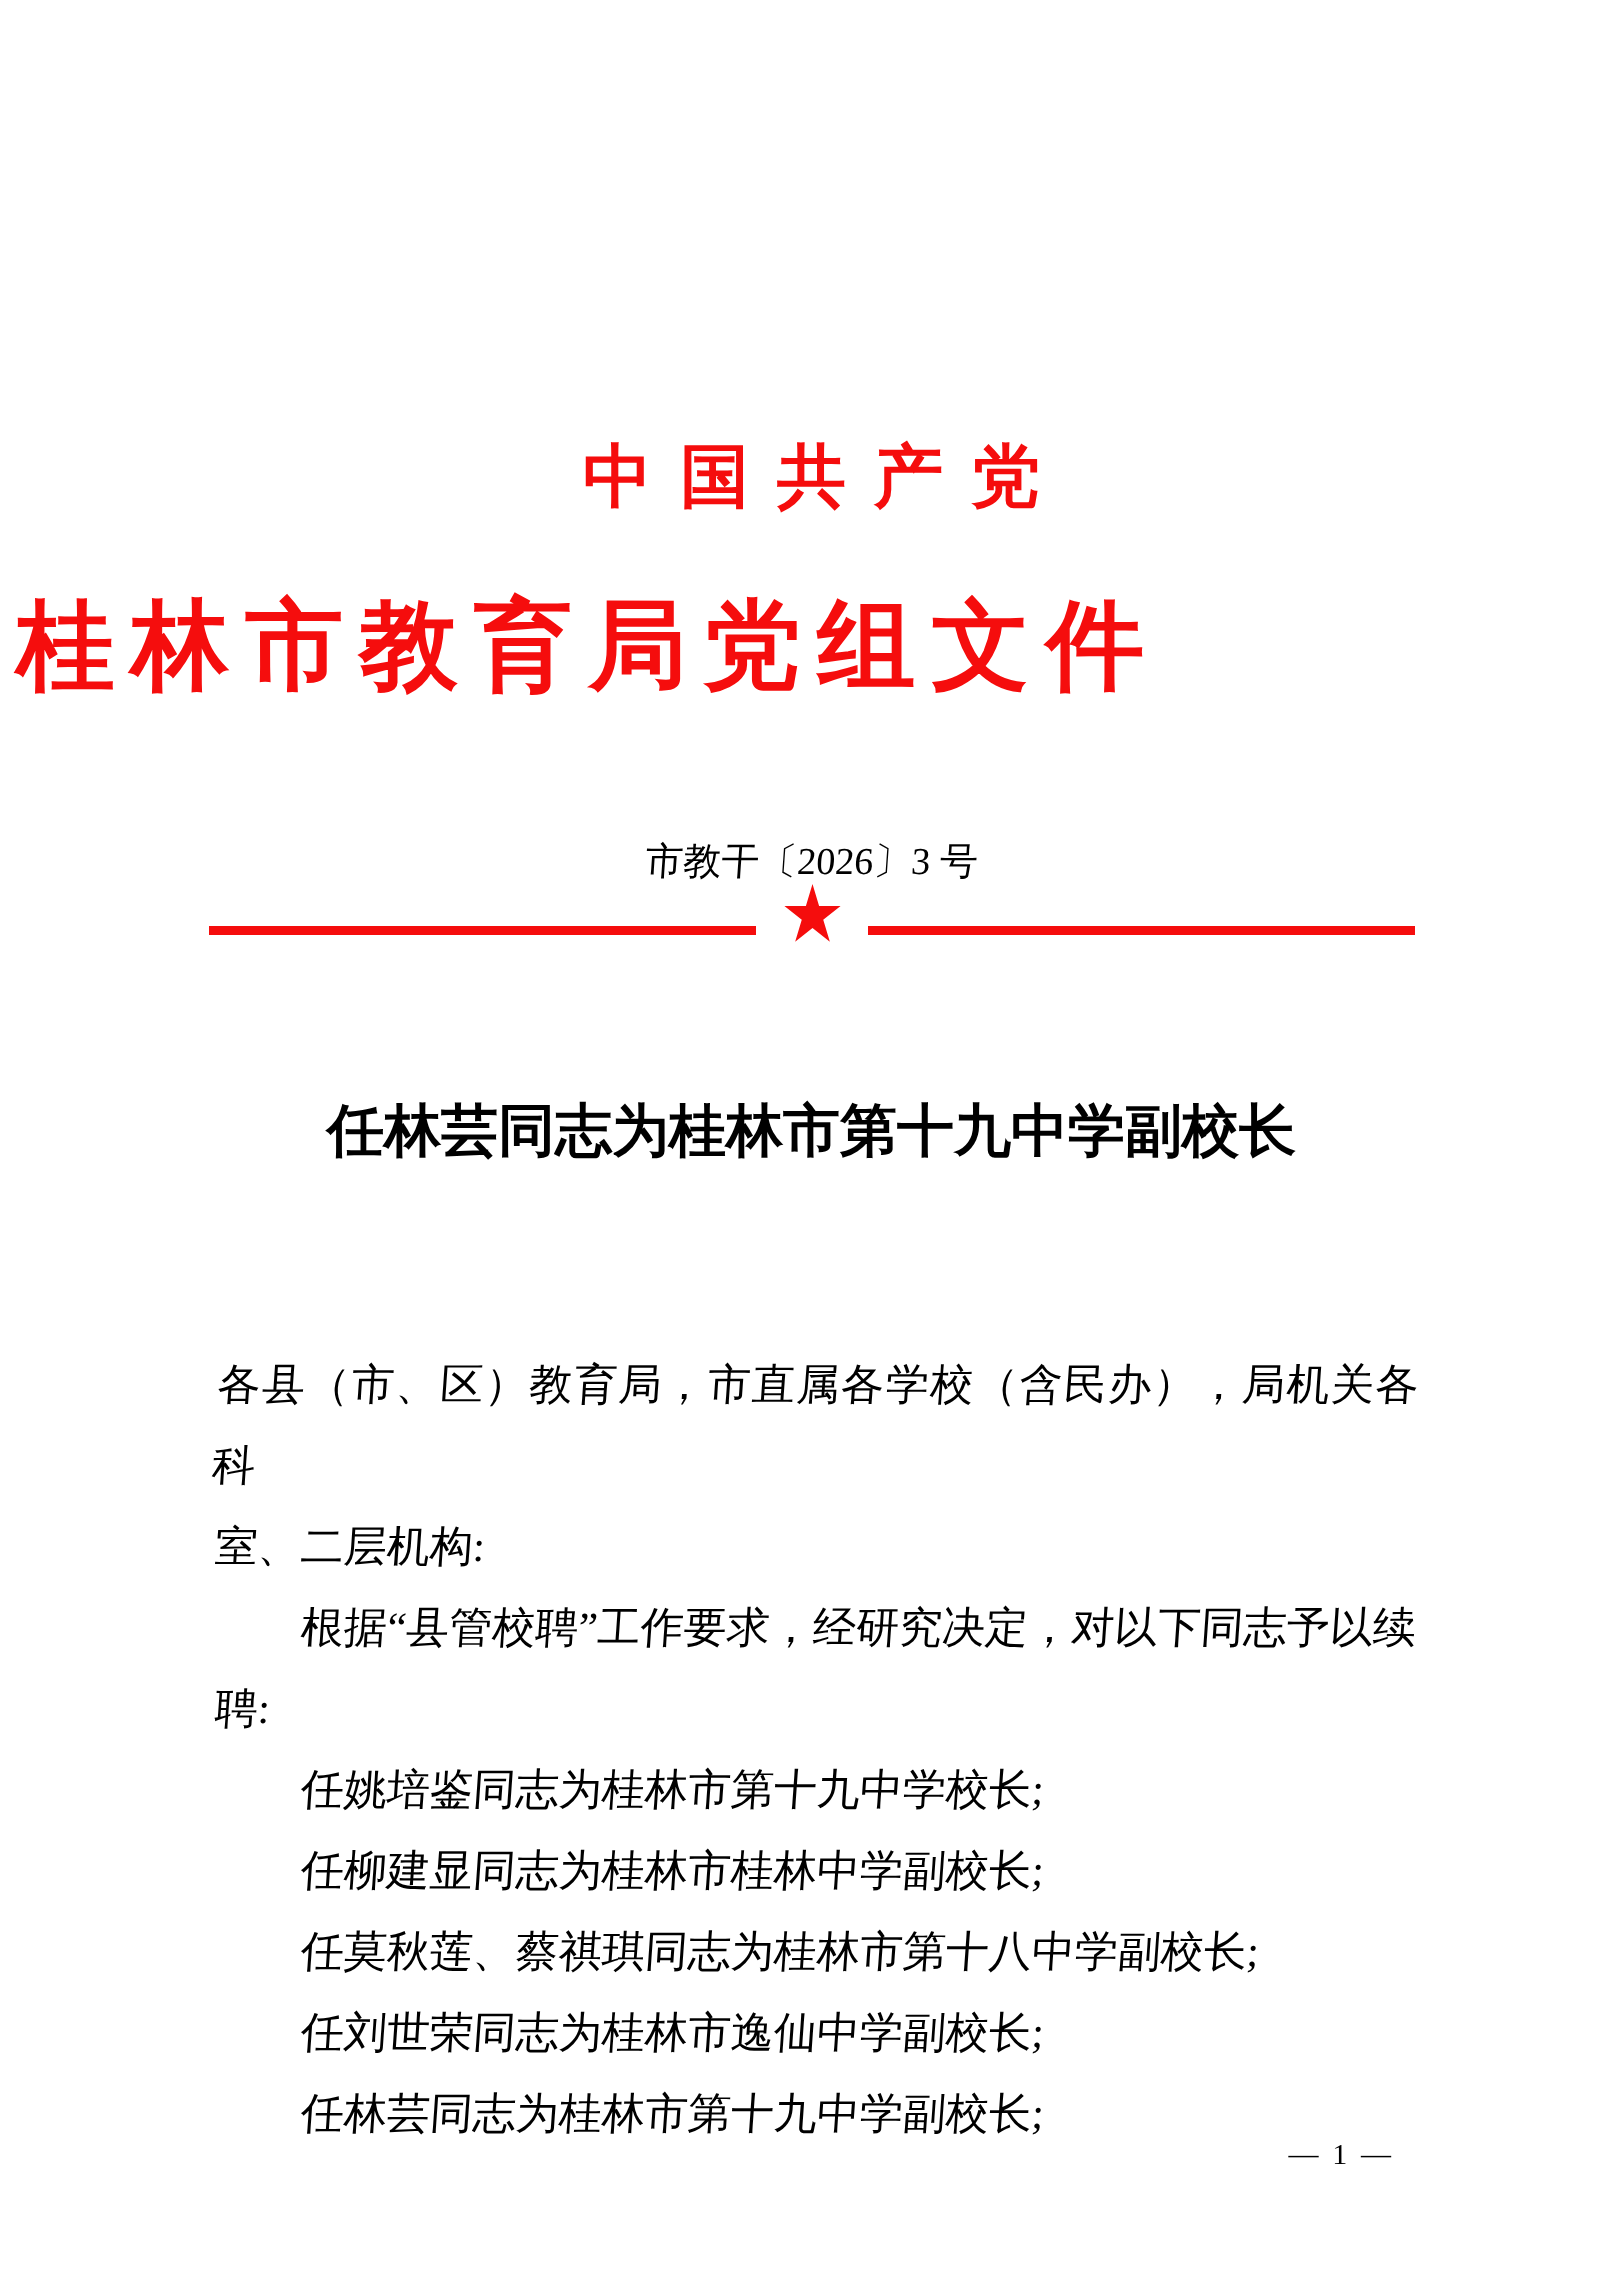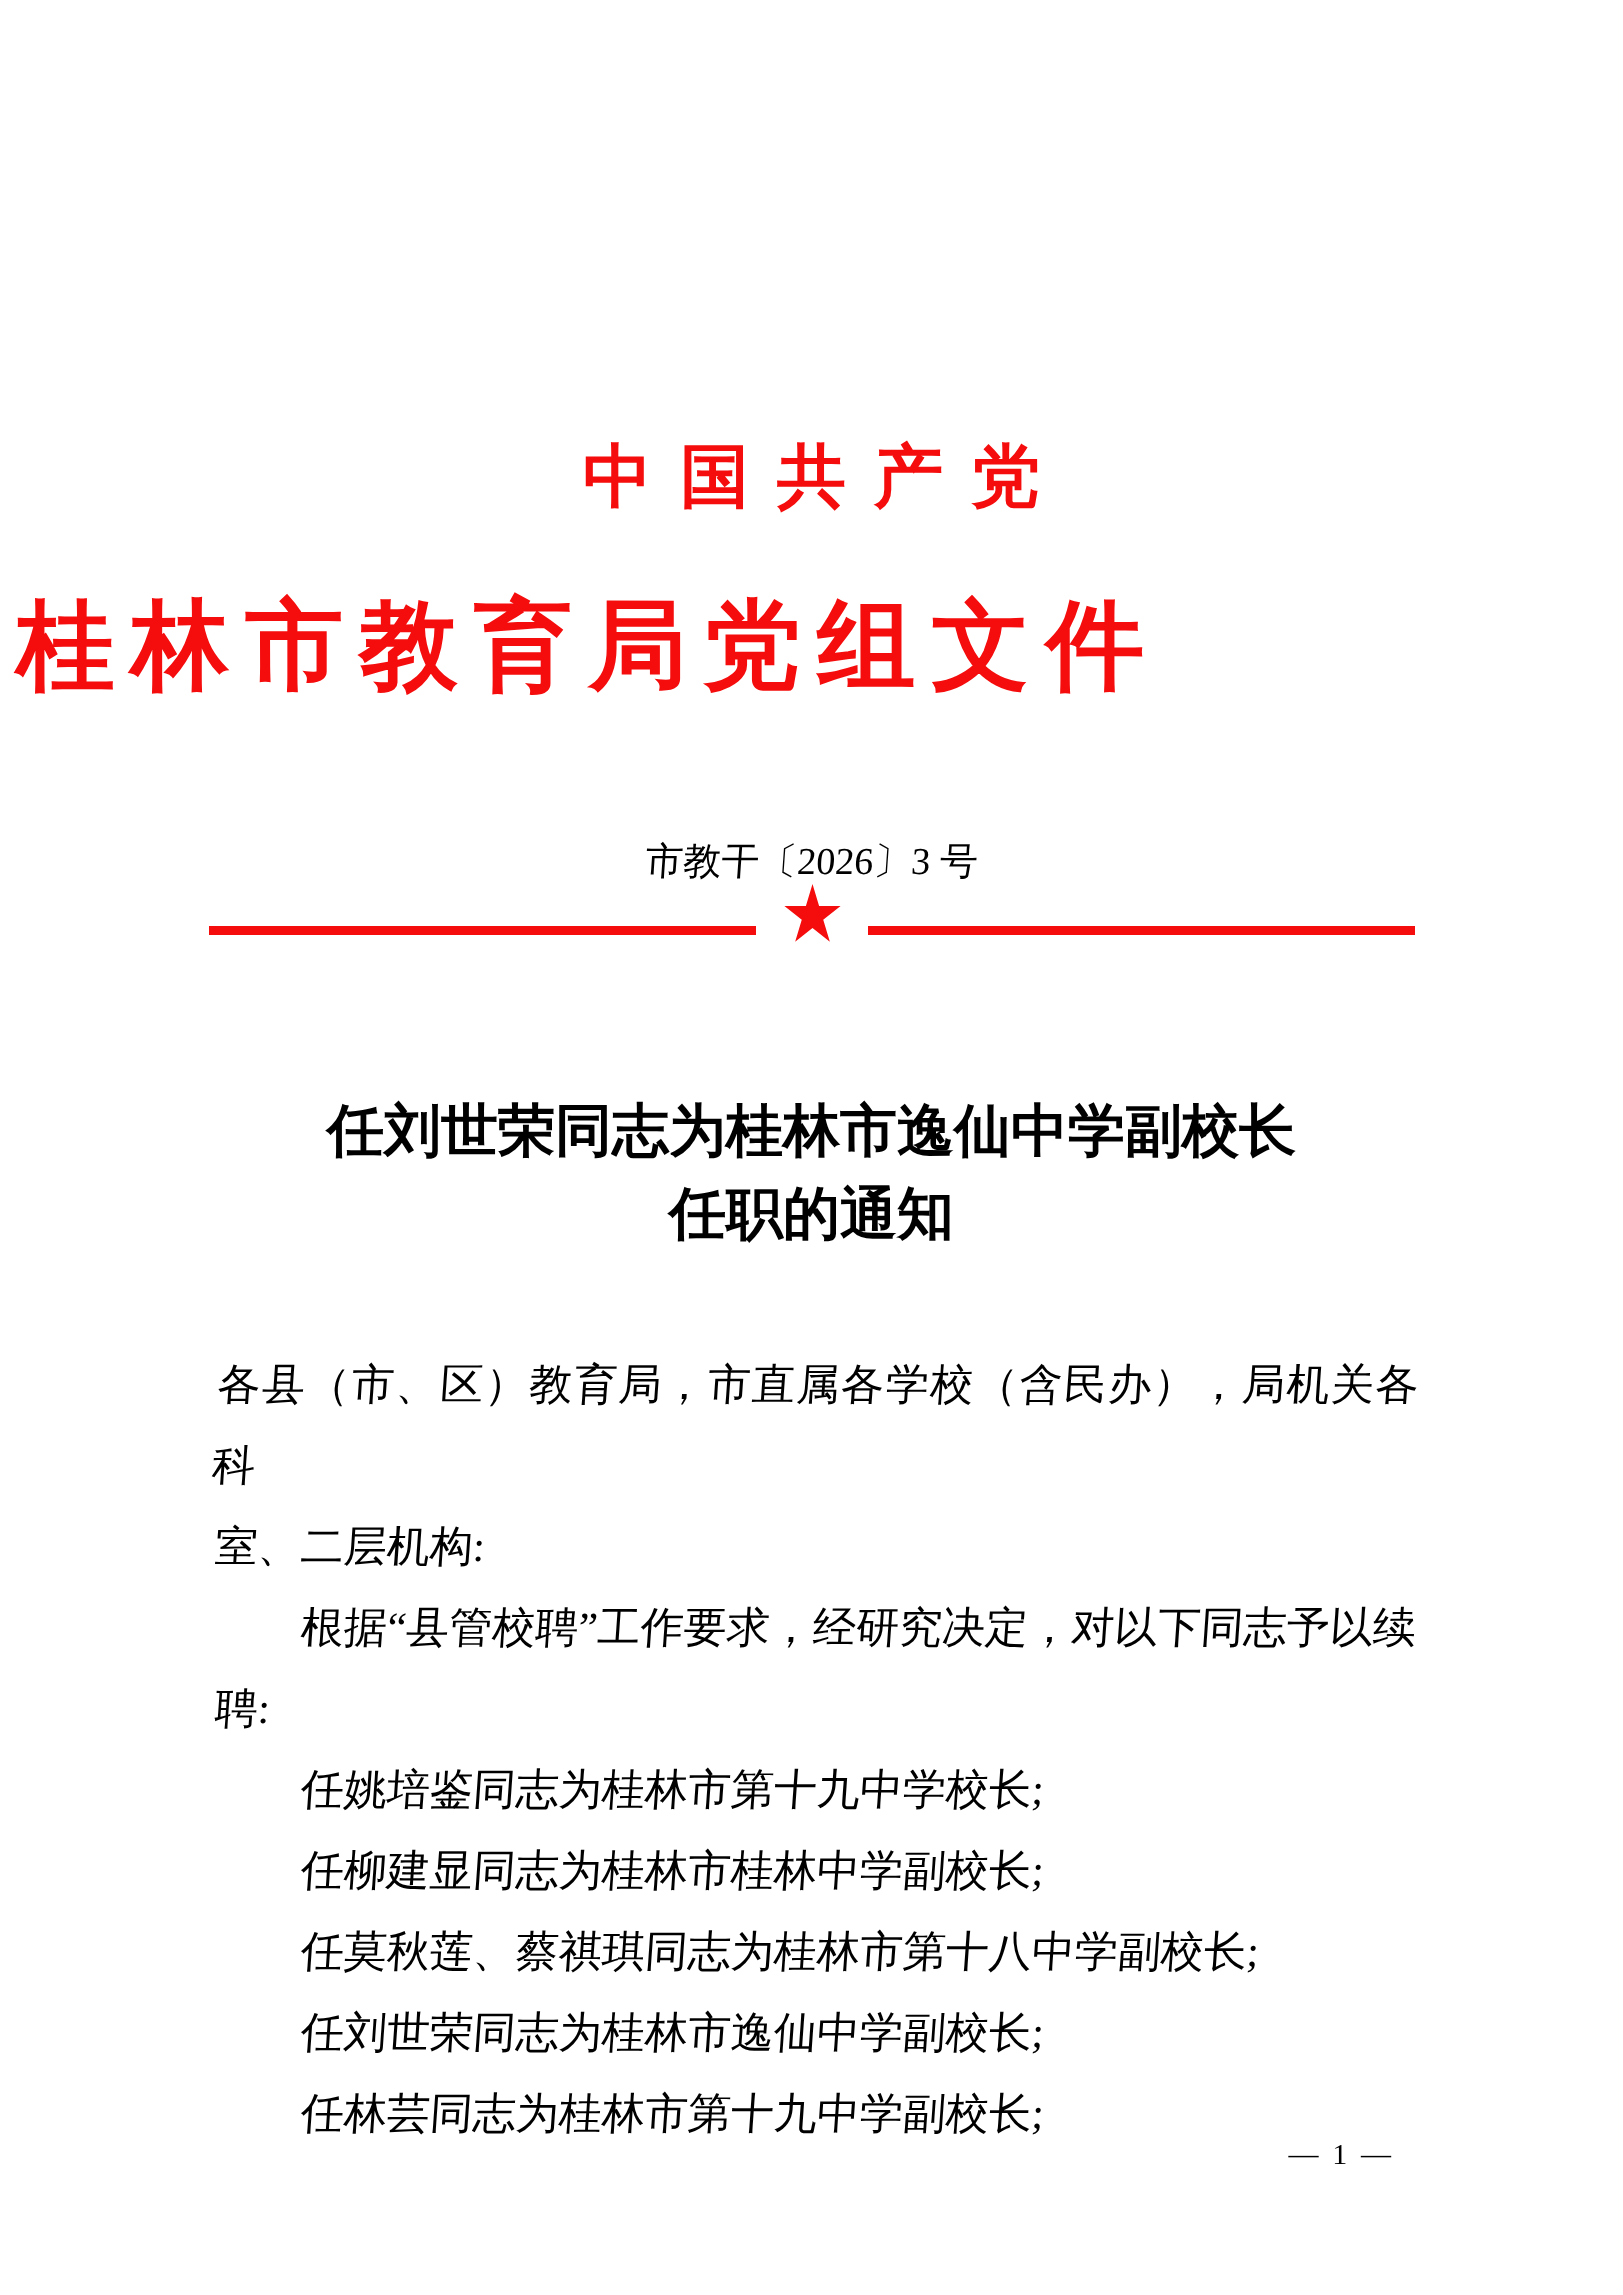--- a/index.html
+++ b/index.html
@@ -85,22 +85,21 @@
 
   <div class="rule-left"></div>
 
   <svg class="star" viewBox="0 0 100 91" preserveAspectRatio="none" aria-hidden="true">
     <polygon fill="currentColor" points="50,0 61.2,34.5 97.6,34.5 68.2,55.9 79.4,90.5 50,69.1 20.6,90.5 31.8,55.9 2.4,34.5 38.8,34.5"></polygon>
   </svg>
 
   <div class="rule-right"></div>
 
   <div class="doc-title">
-    <div>任刘世荣同志为桂林市逸仙中学副校长</div>
-    <div>任职的通知</div>
+    <div>任林芸同志为桂林市第十九中学副校长</div>
   </div>
 
   <div class="body-text">
       <div class="body-line full">各县（市、区）教育局，市直属各学校（含民办），局机关各科</div>
       <div class="body-line plain">室、二层机构:</div>
       <div class="body-line indent-full">根据“县管校聘”工作要求，经研究决定，对以下同志予以续</div>
       <div class="body-line plain">聘:</div>
       <div class="body-line indent">任姚培鉴同志为桂林市第十九中学校长;</div>
       <div class="body-line indent">任柳建显同志为桂林市桂林中学副校长;</div>
       <div class="body-line indent">任莫秋莲、蔡祺琪同志为桂林市第十八中学副校长;</div>

